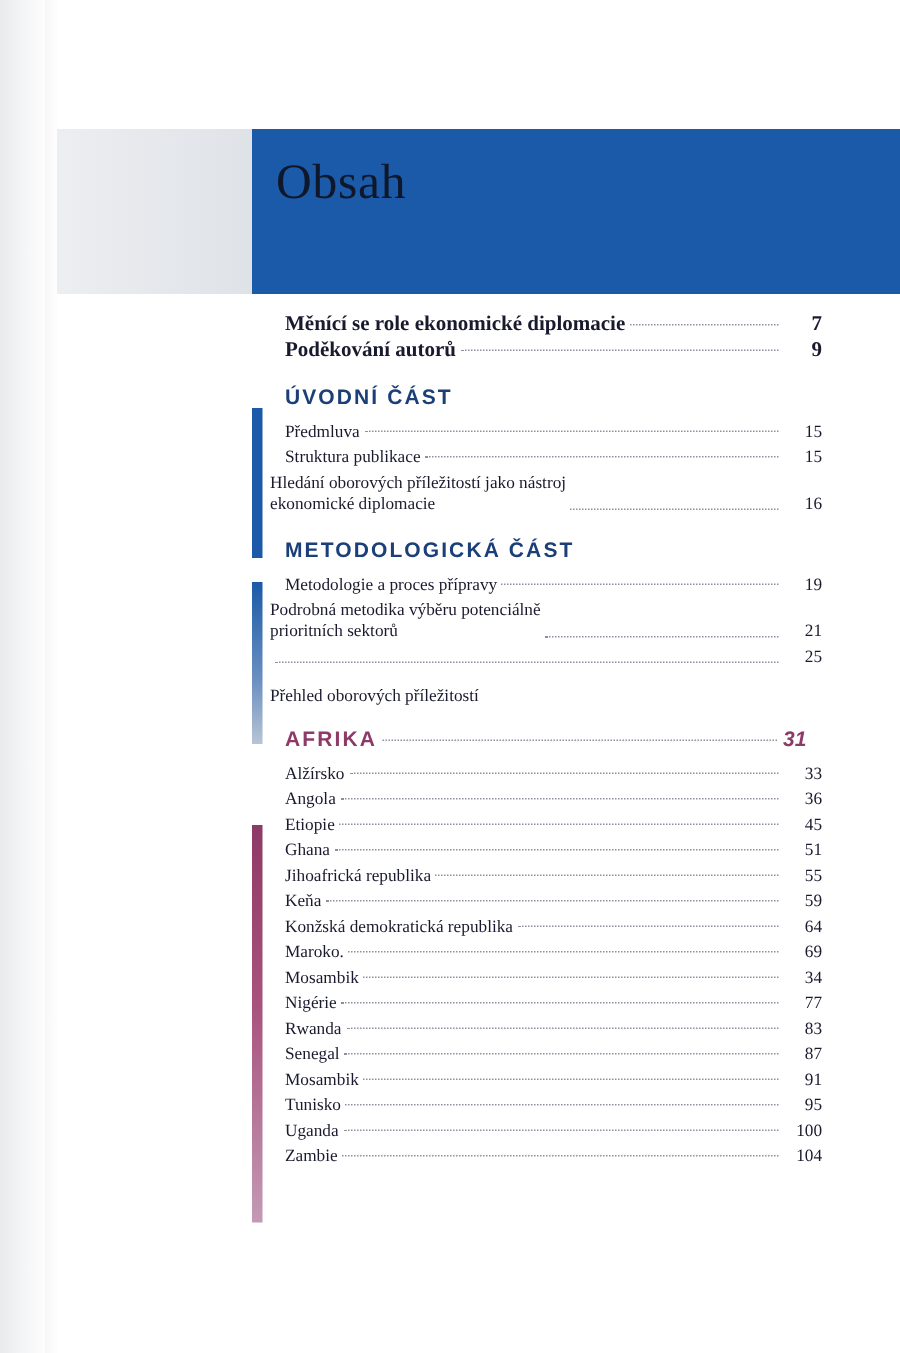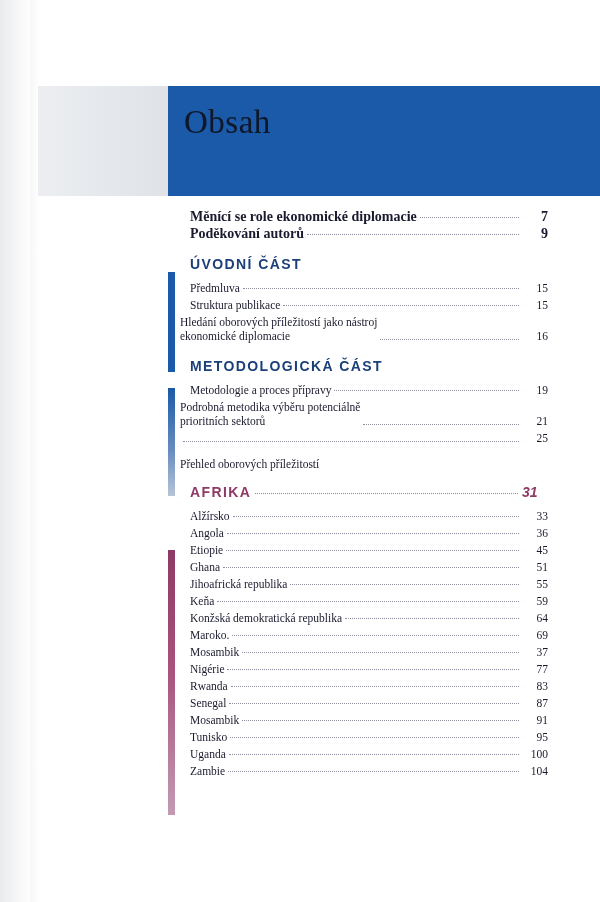--- a/index.html
+++ b/index.html
@@ -266,21 +266,21 @@
       <span class="page-num">64</span>
     </div>
     <div class="row indent">
       <span class="label">Maroko.</span>
       <span class="dots"></span>
       <span class="page-num">69</span>
     </div>
     <div class="row indent">
       <span class="label">Mosambik</span>
       <span class="dots"></span>
-      <span class="page-num">37</span>
+      <span class="page-num">34</span>
     </div>
     <div class="row indent">
       <span class="label">Nigérie</span>
       <span class="dots"></span>
       <span class="page-num">77</span>
     </div>
     <div class="row indent">
       <span class="label">Rwanda</span>
       <span class="dots"></span>
       <span class="page-num">83</span>

